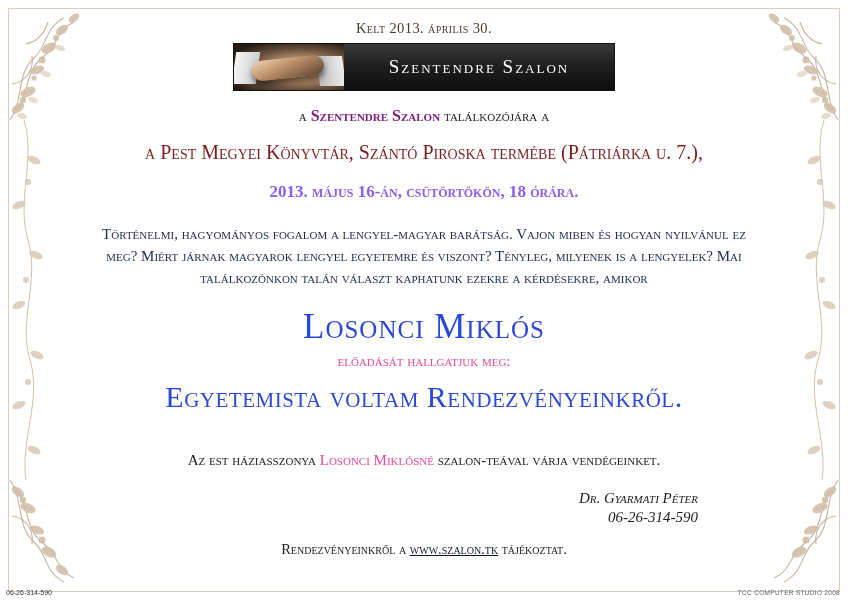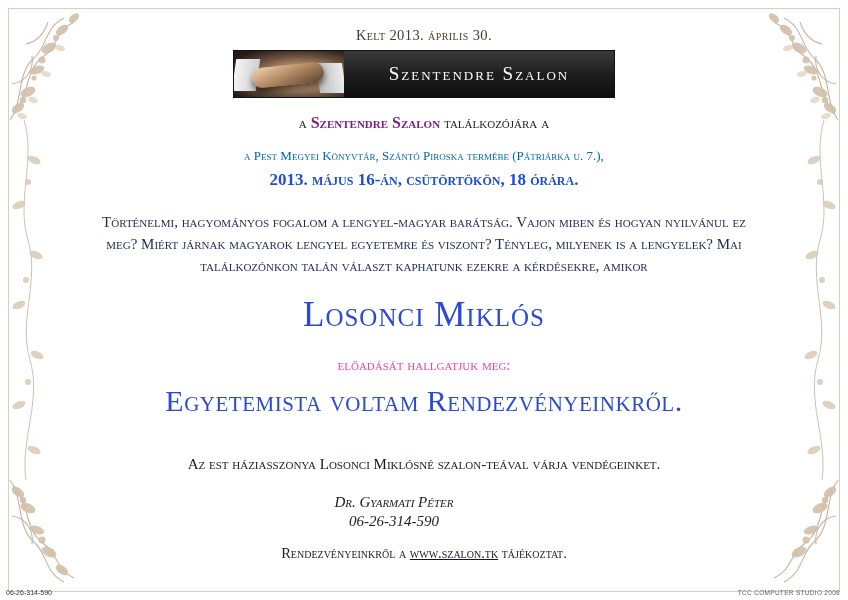--- a/index.html
+++ b/index.html
@@ -62,21 +62,21 @@
     top: 8px;
     text-align: center;
   }
 
   .date-line {
     font-family: "Liberation Serif", serif;
     font-size: 14.5px;
     font-variant: small-caps;
     color: #4a3b2a;
     letter-spacing: 0.4px;
-    margin-top: 19px;
+    margin-top: 12px;
     margin-bottom: 6px;
   }
 
   
   .banner {
     position: relative;
     width: 380px;
     height: 46px;
     margin: 0 auto;
     background: #1b1b1b;
@@ -148,50 +148,50 @@
     margin-top: 16px;
   }
   .line-invite .salon {
     color: #7c1c7c;
     font-weight: bold;
   }
 
   .line-place {
     font-family: "Liberation Serif", serif;
     font-variant: small-caps;
-    font-size: 13px;
-    color: #0369a1;
-    margin-bottom: 6px;
+    font-size: 20px;
+    color: #7f1d1d;
+    margin-bottom: 18px;
   }
   .line-when {
     font-family: "Liberation Serif", serif;
     font-variant: small-caps;
     font-size: 17px;
-    color: #1d4ed8;
+    color: #8b5cf6;
     font-weight: bold;
     margin-bottom: 22px;
   }
 
   .para {
     font-family: "Liberation Serif", serif;
     font-variant: small-caps;
     font-size: 15px;
     color: #1f2a52;
     line-height: 1.45;
     text-align: center;
     margin: 0 6px 18px 6px;
   }
 
   .speaker {
     font-family: "Liberation Serif", serif;
     font-variant: small-caps;
     font-size: 35px;
     color: #2a49d8;
     letter-spacing: 1px;
-    margin-bottom: 22px;
+    margin-bottom: 6px;
   }
   .subline {
     font-family: "Liberation Serif", serif;
     font-variant: small-caps;
     font-size: 15px;
     color: #ec4899;
     margin-bottom: 10px;
   }
   .topic {
     font-family: "Liberation Serif", serif;
@@ -202,24 +202,24 @@
     margin-bottom: 38px;
   }
 
   .hostess {
     font-family: "Liberation Serif", serif;
     font-variant: small-caps;
     font-size: 15px;
     color: #222222;
     margin-bottom: 20px;
   }
-  .hostess .name { color: #0f172a; }
+  .hostess .name { color: #ec4899; }
 
   .signature {
-    text-align: center;
+    text-align: right;
     font-family: "Liberation Serif", serif;
     font-variant: small-caps;
     font-size: 15px;
     color: #222222;
     padding-right: 60px;
     line-height: 1.25;
   }
   .signature .nm { font-style: italic; }
   .signature .ph { font-style: italic; }
 

